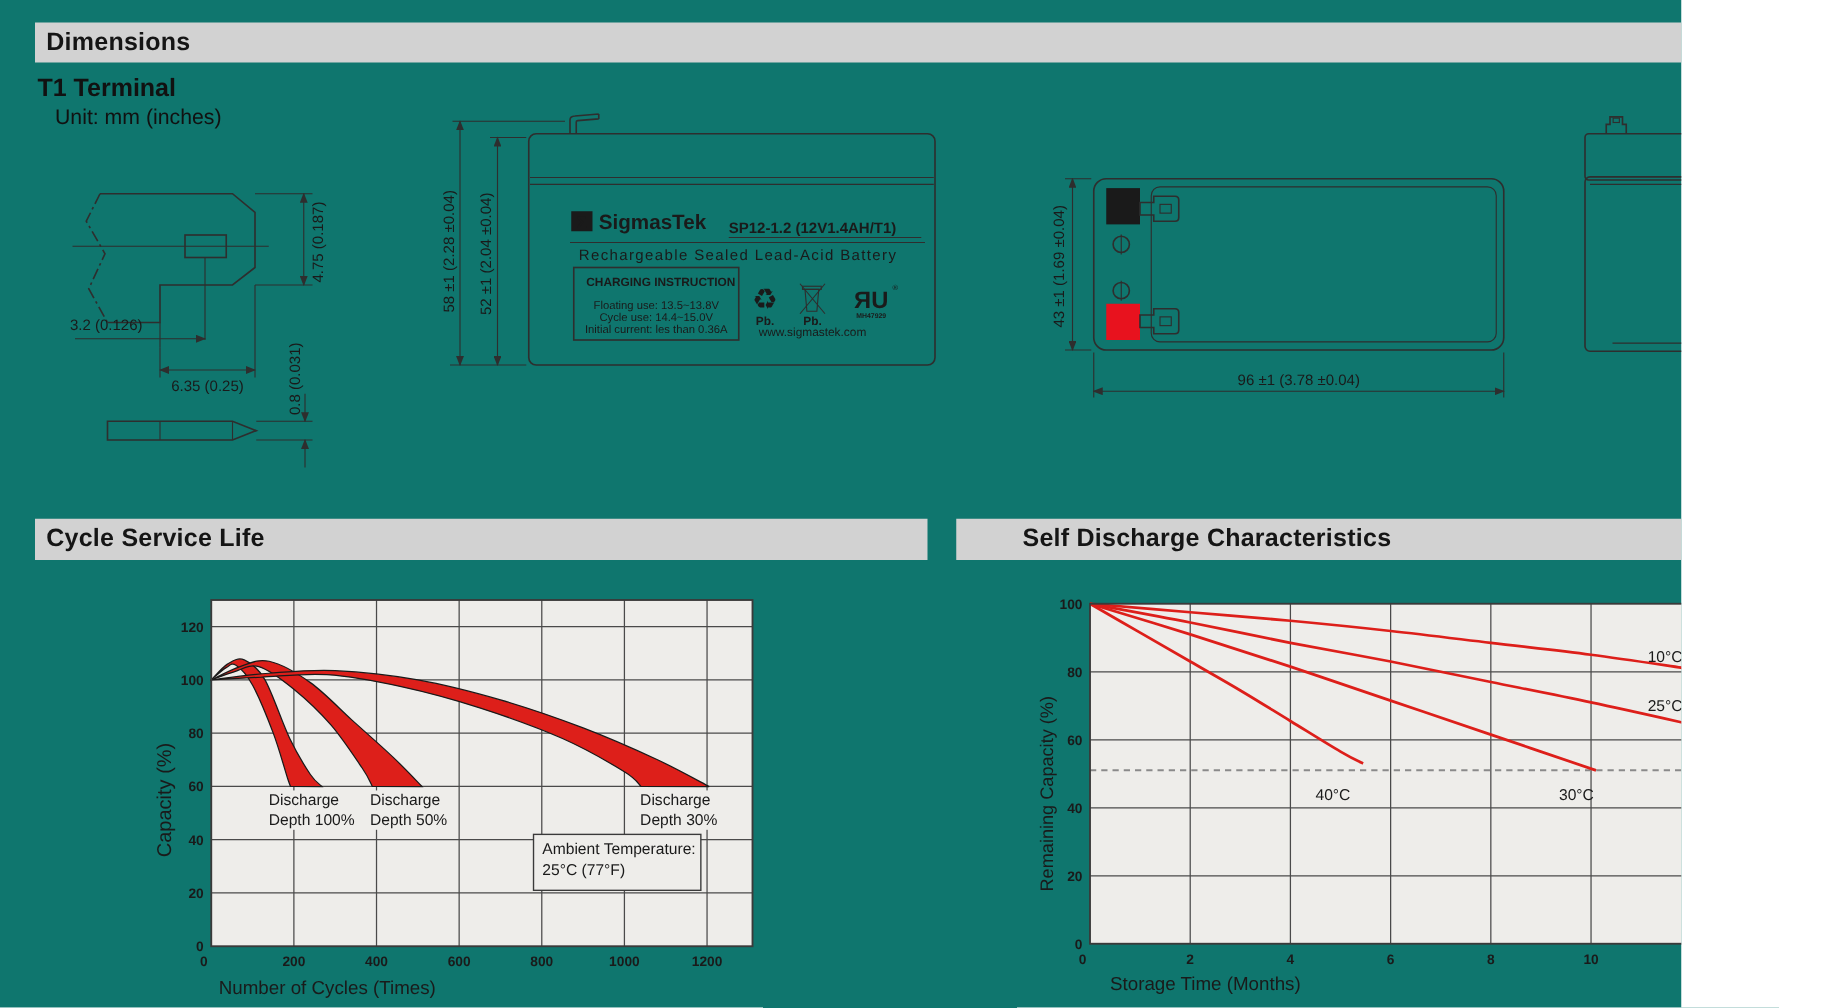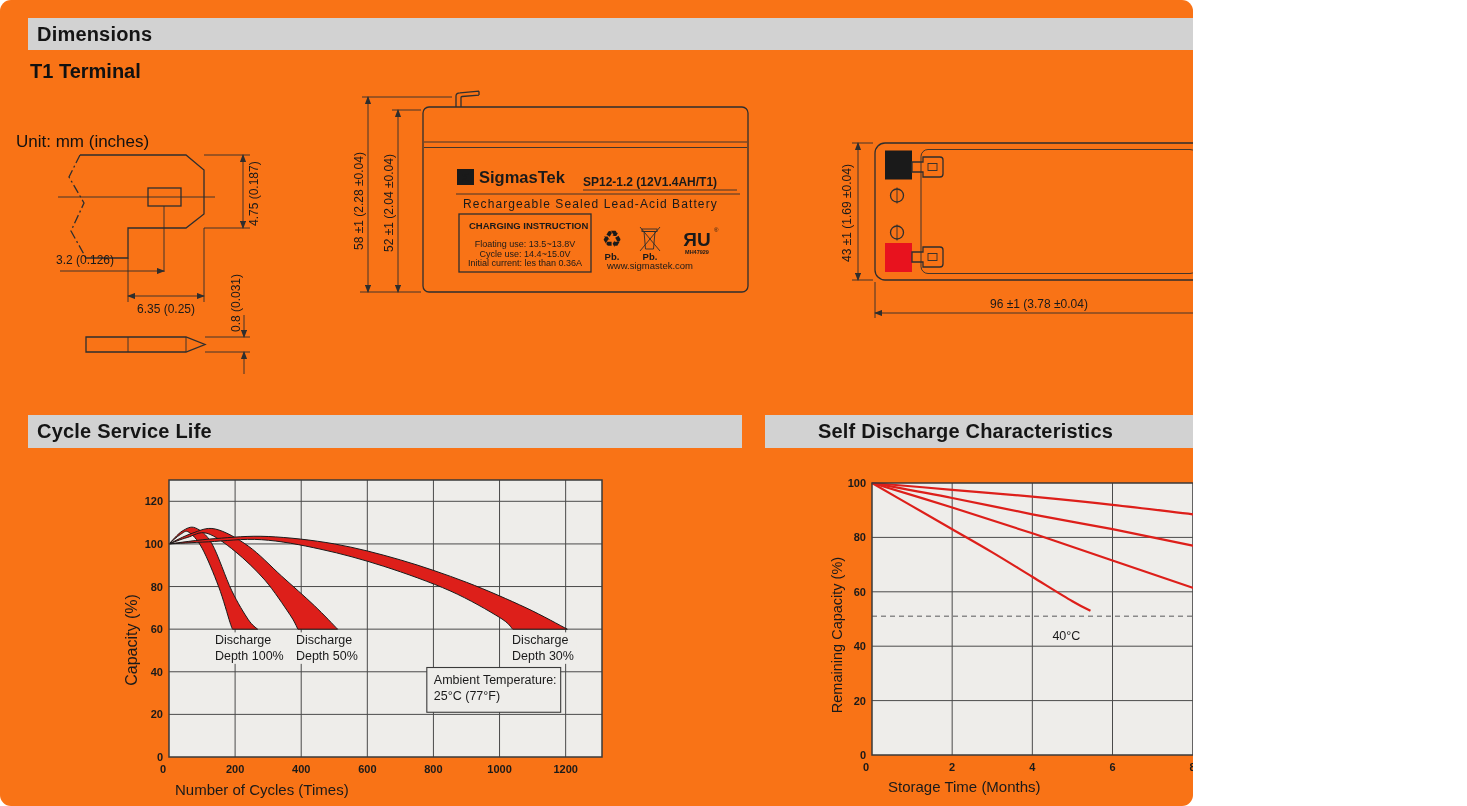--- a/index.html
+++ b/index.html
@@ -1,24 +1,24 @@
 <!DOCTYPE html>
 <html><head>
 <meta charset="utf-8">
 <style>
   html,body{margin:0;padding:0;background:#ffffff;}
-  #page{position:relative;width:1193px;height:806px;background:#f97316;
-        font-family:"Liberation Sans",sans-serif;color:#111;overflow:hidden;border-radius:11px;}
+  #page{position:relative;width:1345px;height:806px;background:#0f766e;
+        font-family:"Liberation Sans",sans-serif;color:#111;overflow:hidden;}
   .bar{position:absolute;background:#d2d2d2;display:flex;align-items:center;}
   .bar span{font-size:20px;font-weight:bold;color:#151515;padding-left:9px;letter-spacing:.2px;}
   #dim-bar{left:28px;top:18px;width:1429px;height:32px;}
   #cycle-bar{left:28px;top:415px;width:714px;height:33px;align-items:center;}
   #self-bar{left:765px;top:415px;width:692px;height:33px;padding-left:44px;}
   #t1-label{position:absolute;left:30px;top:60px;font-size:20px;font-weight:bold;}
-  #unit-label{position:absolute;left:16px;top:84px;font-size:17px;margin-top:48px;}
+  #unit-label{position:absolute;left:44px;top:84px;font-size:17px;}
   svg{position:absolute;overflow:visible;}
   #drawings{left:0;top:0;width:1467px;height:410px;}
   #cycle-chart{left:110px;top:470px;width:545px;height:336px;}
   #self-chart{left:790px;top:470px;width:640px;height:336px;}
   svg text{font-family:"Liberation Sans",sans-serif;fill:#1a1a1a;}
   .dimtext{font-size:12px;}
   .draw{stroke:#2e2e2e;fill:none;stroke-width:1.3;}
   .thin{stroke:#2e2e2e;fill:none;stroke-width:0.9;}
 </style>
 </head>

